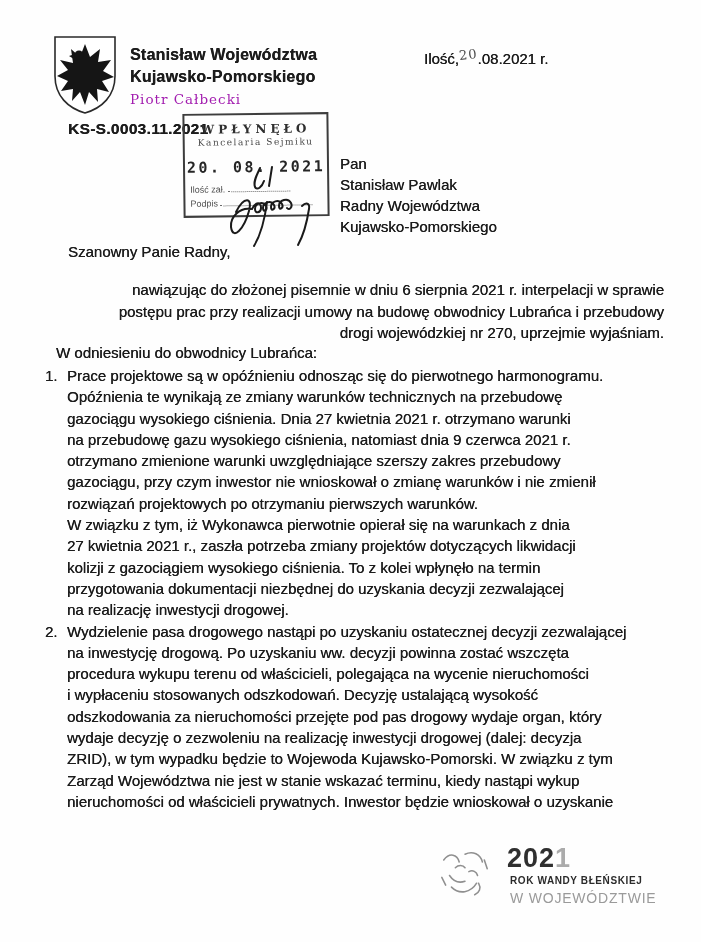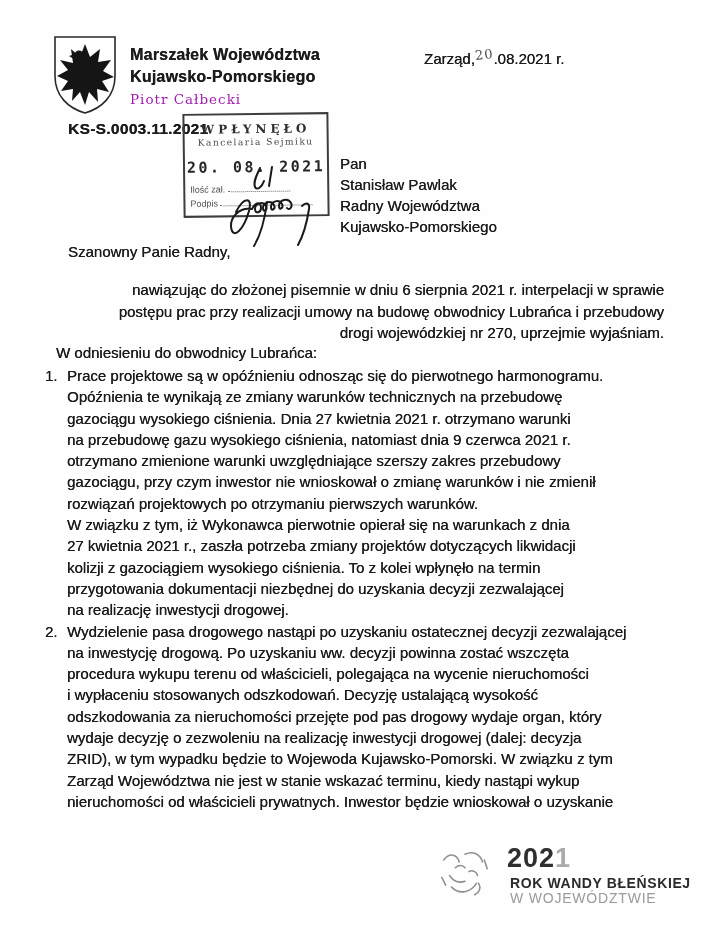--- a/index.html
+++ b/index.html
@@ -47,45 +47,45 @@
   .heading{left:56px;top:344px;font-size:15px;}
   .list{left:45px;top:365px;width:625px;font-size:15px;line-height:21.3px;}
   .list .item{display:flex;align-items:flex-start;}
   .list .num{width:22px;flex:0 0 22px;}
   .list .txt{white-space:pre-line;flex:1;}
   
   .sketch{left:436px;top:848px;width:58px;height:54px;}
   .fyear{left:507px;top:843px;font-size:27px;font-weight:bold;letter-spacing:1px;text-shadow:none;}
   .fyear .yb{color:#2f2f2f;}
   .fyear .yl{color:#ababab;font-weight:bold;}
-  .fline1{left:510px;top:875px;font-size:14px;font-weight:bold;color:#2b2b2b;letter-spacing:0.6px;text-shadow:none;}
+  .fline1{left:510px;top:875px;font-size:10px;font-weight:bold;color:#2b2b2b;letter-spacing:0.6px;text-shadow:none;}
   .fline2{left:510px;top:890px;font-size:14px;color:#9a9a9a;letter-spacing:0.8px;text-shadow:none;}
 </style>
 </head>
 <body>
 
 <div class="page">
 
   <span class="abs crest">
     <svg width="66" height="82" viewBox="0 0 66 82" xmlns="http://www.w3.org/2000/svg">
       <path d="M3,3 H63 V42 C63,62 50,74 33,79 C16,74 3,62 3,42 Z" fill="#ffffff" stroke="#2a2a2a" stroke-width="1.6"></path>
       <path d="M33,10 L38,23 L48,15 L46,28 L59,26 L51,37 L62,43 L50,47 L57,58 L45,55 L46,68 L37,58 L33,71 L28,58 L20,67 L21,55 L9,57 L16,47 L5,42 L16,36 L8,26 L21,29 L19,15 L28,23 Z" fill="#151515"></path>
       <circle cx="27" cy="21" r="4.5" fill="#151515"></circle>
       <path d="M23,20 l-6,2 5,3 z" fill="#151515"></path>
     </svg>
   </span>
 
   <div class="abs sender ink">
-    <div class="t">Marszałek Województwa</div>
+    <div class="t">Stanisław Województwa</div>
     <div class="t">Kujawsko-Pomorskiego</div>
     <div class="n">Piotr Całbecki</div>
   </div>
 
   <div class="abs placedate ink">
-    <span>Zarząd,</span><span class="hand">20</span><span>.08.2021 r.</span>
+    <span>Ilość,</span><span class="hand">20</span><span>.08.2021 r.</span>
   </div>
 
   <div class="abs refnum ink">KS-S.0003.11.2021</div>
 
   <div class="abs stamp">
     <div class="wpl">WPŁYNĘŁO</div>
     <div class="kanc">Kancelaria Sejmiku</div>
     <div class="sdate">20. 08. 2021</div>
     <div class="fields">
       <div class="row"><span>Ilość zał.</span> <span class="dots"></span></div>

